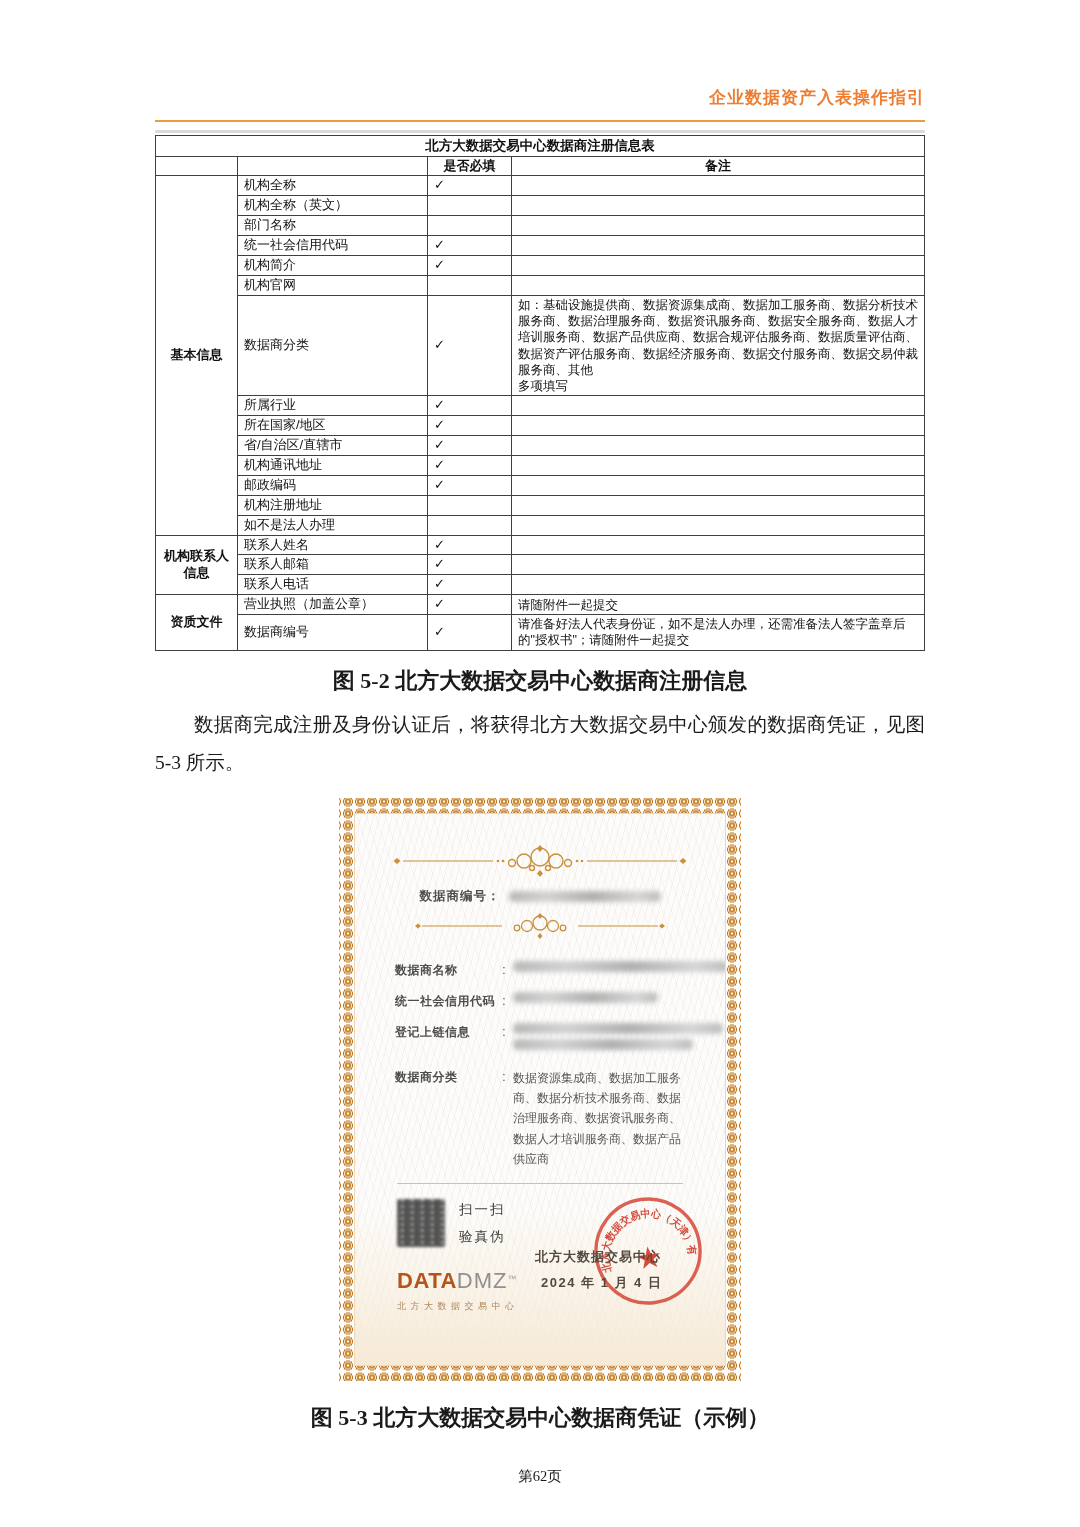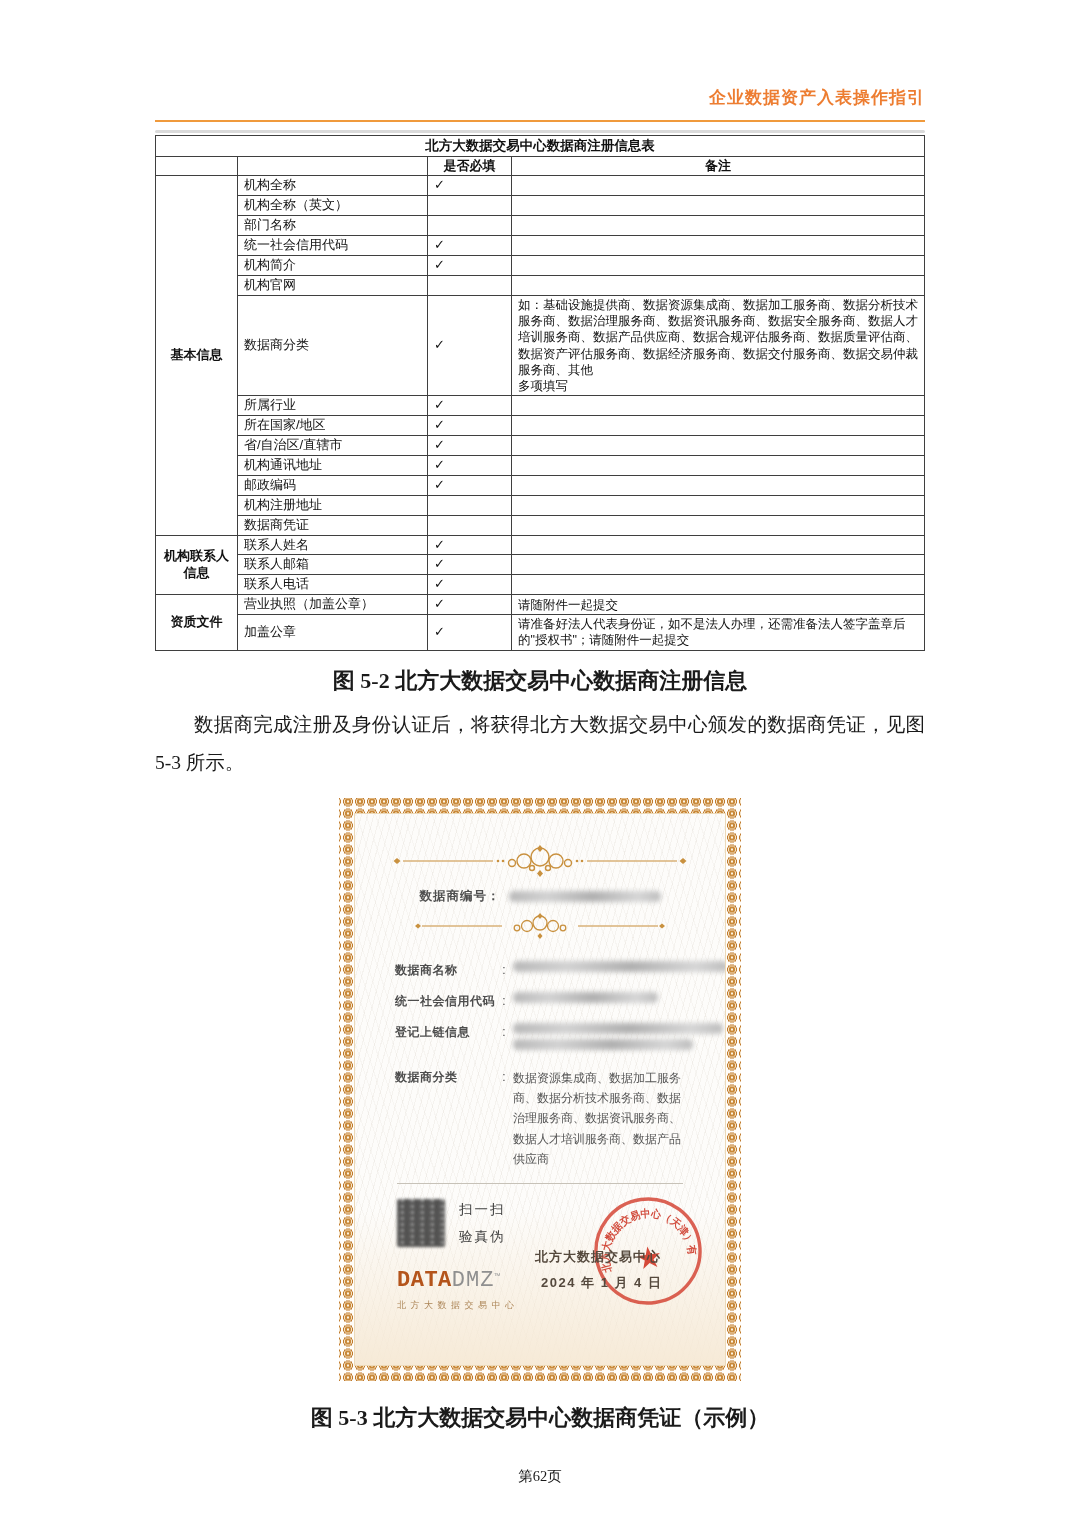--- a/index.html
+++ b/index.html
@@ -83,21 +83,21 @@
   .qr-block { position:absolute; left:42px; top:2px; display:flex; gap:14px; align-items:center; }
   .qr-code {
     width:48px; height:48px; border-radius:2px; opacity:0.82;
     background:
       repeating-linear-gradient(0deg, #2e2e2e 0 3px, rgba(0,0,0,0) 3px 6px),
       repeating-linear-gradient(90deg, #383838 0 4px, #8a8a8a 4px 7px, #262626 7px 10px);
     filter:blur(1.4px);
   }
   .qr-text { font-size:13.5px; color:#3e3e3e; letter-spacing:2px; line-height:2; }
   .logo-block { position:absolute; left:42px; top:74px; }
-  .logo-line { font-family:Liberation Mono, monospace; white-space:nowrap; }
+  .logo-line { font-family:Liberation Sans, sans-serif; white-space:nowrap; }
   .logo-data { font-size:22px; font-weight:800; color:#b4541b; letter-spacing:0.5px; }
   .logo-dmz { font-size:22px; font-weight:400; color:#8f8f8f; letter-spacing:1px; }
   .logo-tm { font-size:9px; color:#9a9a9a; vertical-align:super; }
   .logo-sub { margin-top:6px; font-size:9px; color:#ad8658; letter-spacing:4.5px; }
   .seal-wrap { position:absolute; right:14px; top:-4px; width:176px; height:150px; }
   .seal-svg { position:absolute; right:4px; top:0; transform:rotate(-8deg); }
   .seal-org { position:absolute; left:0; top:58px; width:176px; font-size:13px; font-weight:700; color:#55493d; letter-spacing:1px; }
   .seal-date { position:absolute; left:6px; top:84px; font-size:13px; font-weight:700; color:#55493d; letter-spacing:1.5px; }
 </style>
 </head>
@@ -192,21 +192,21 @@
             <td>邮政编码</td>
             <td class="req">✓</td>
             <td class="remark"></td>
           </tr>
           <tr>
             <td>机构注册地址</td>
             <td class="req"></td>
             <td class="remark"></td>
           </tr>
           <tr>
-            <td>数据商凭证</td>
+            <td>如不是法人办理</td>
             <td class="req"></td>
             <td class="remark"></td>
           </tr>
           <tr>
             <td class="cat" rowspan="3">机构联系人信息</td>
             <td>联系人姓名</td>
             <td class="req">✓</td>
             <td class="remark"></td>
           </tr>
           <tr>
@@ -219,21 +219,21 @@
             <td class="req">✓</td>
             <td class="remark"></td>
           </tr>
           <tr>
             <td class="cat" rowspan="2">资质文件</td>
             <td>营业执照（加盖公章）</td>
             <td class="req">✓</td>
             <td class="remark">请随附件一起提交</td>
           </tr>
           <tr>
-            <td>加盖公章</td>
+            <td>数据商编号</td>
             <td class="req">✓</td>
             <td class="remark">请准备好法人代表身份证，如不是法人办理，还需准备法人签字盖章后的"授权书"；请随附件一起提交</td>
           </tr>
         </tbody>
     </table>
 
     <div class="fig-caption">图 5-2 北方大数据交易中心数据商注册信息</div>
 
     <p class="body-para">数据商完成注册及身份认证后，将获得北方大数据交易中心颁发的数据商凭证，见图 5-3 所示。</p>
 

